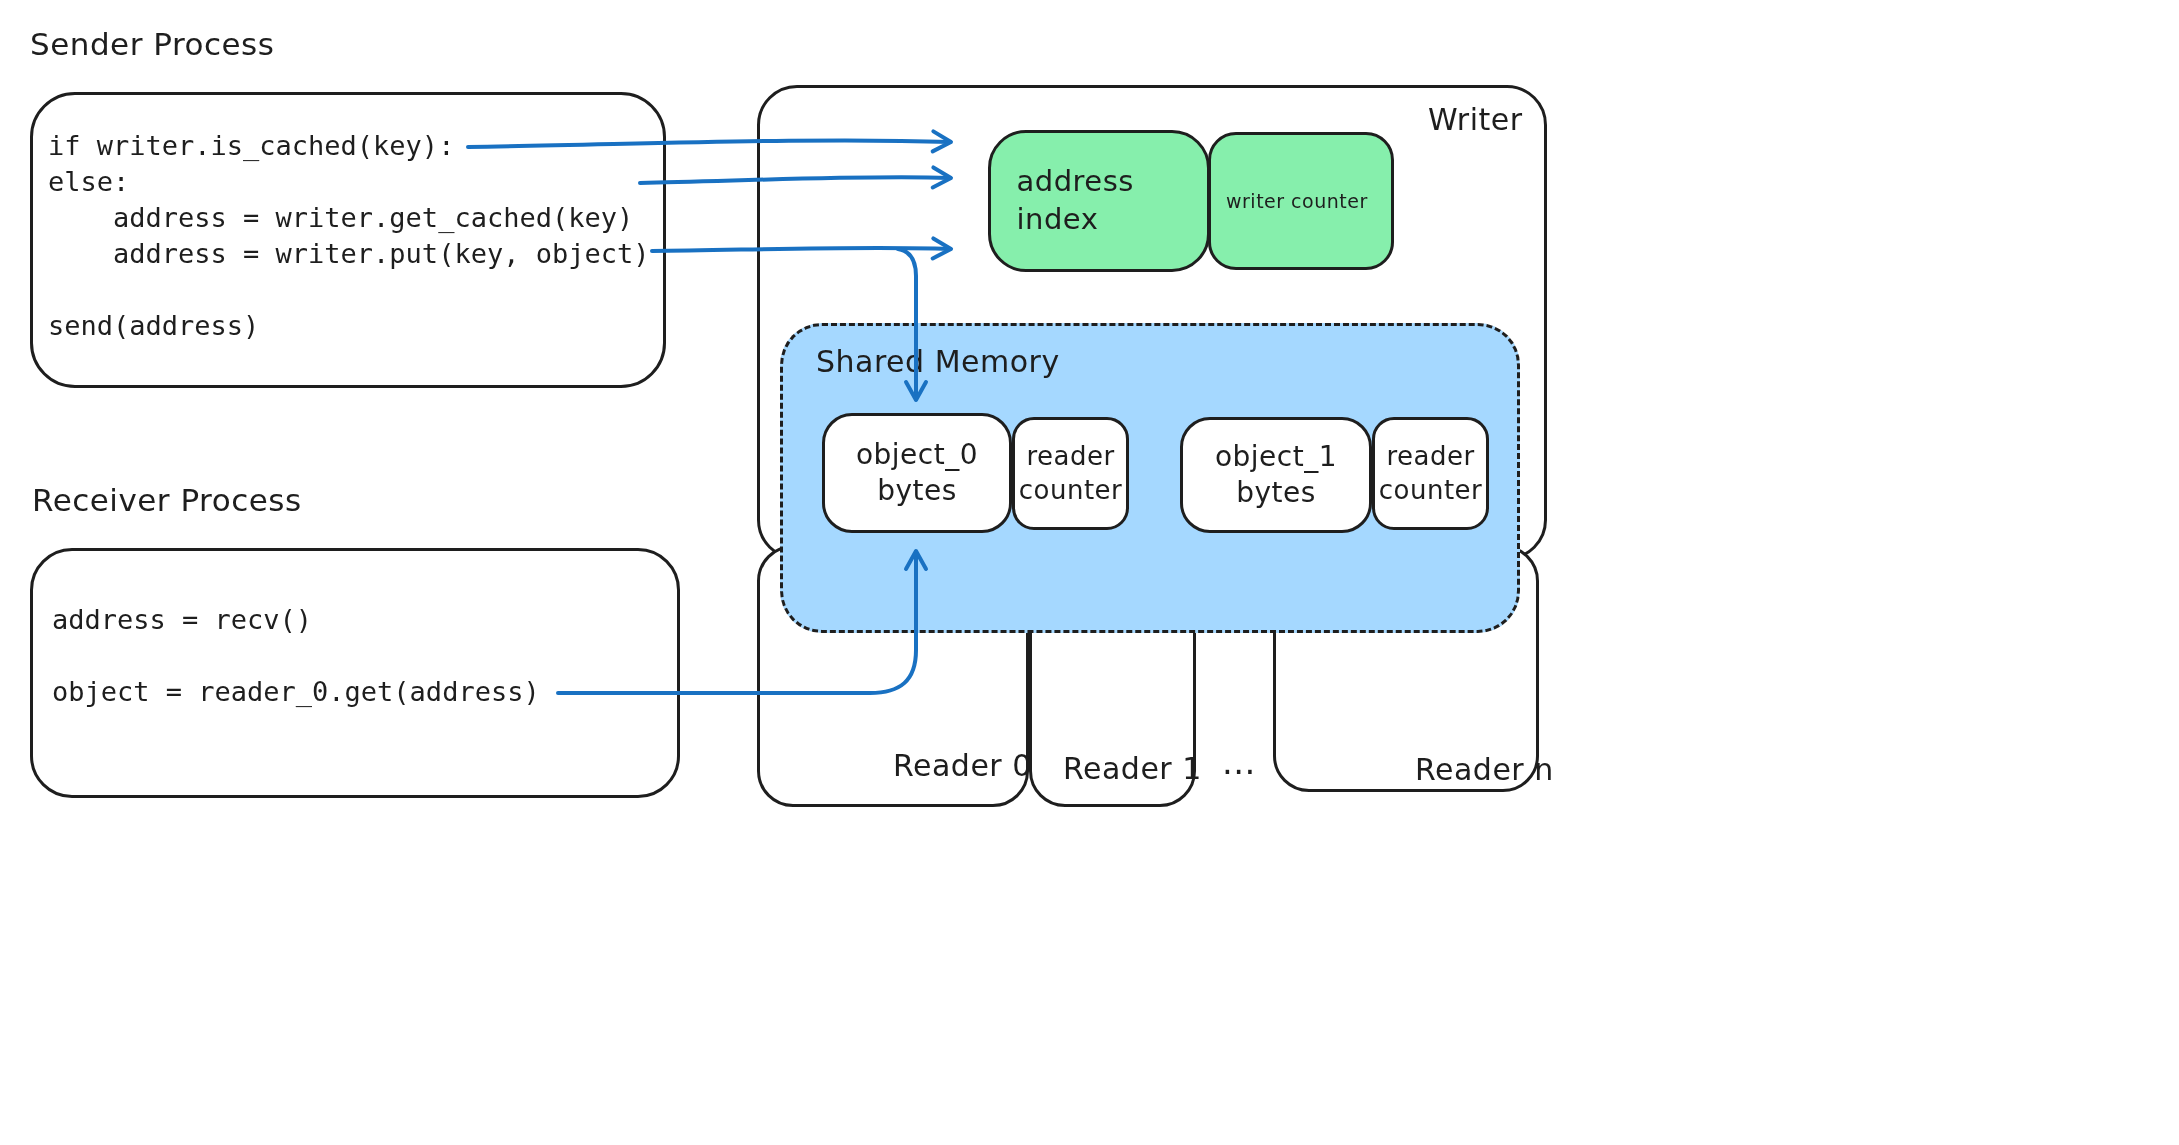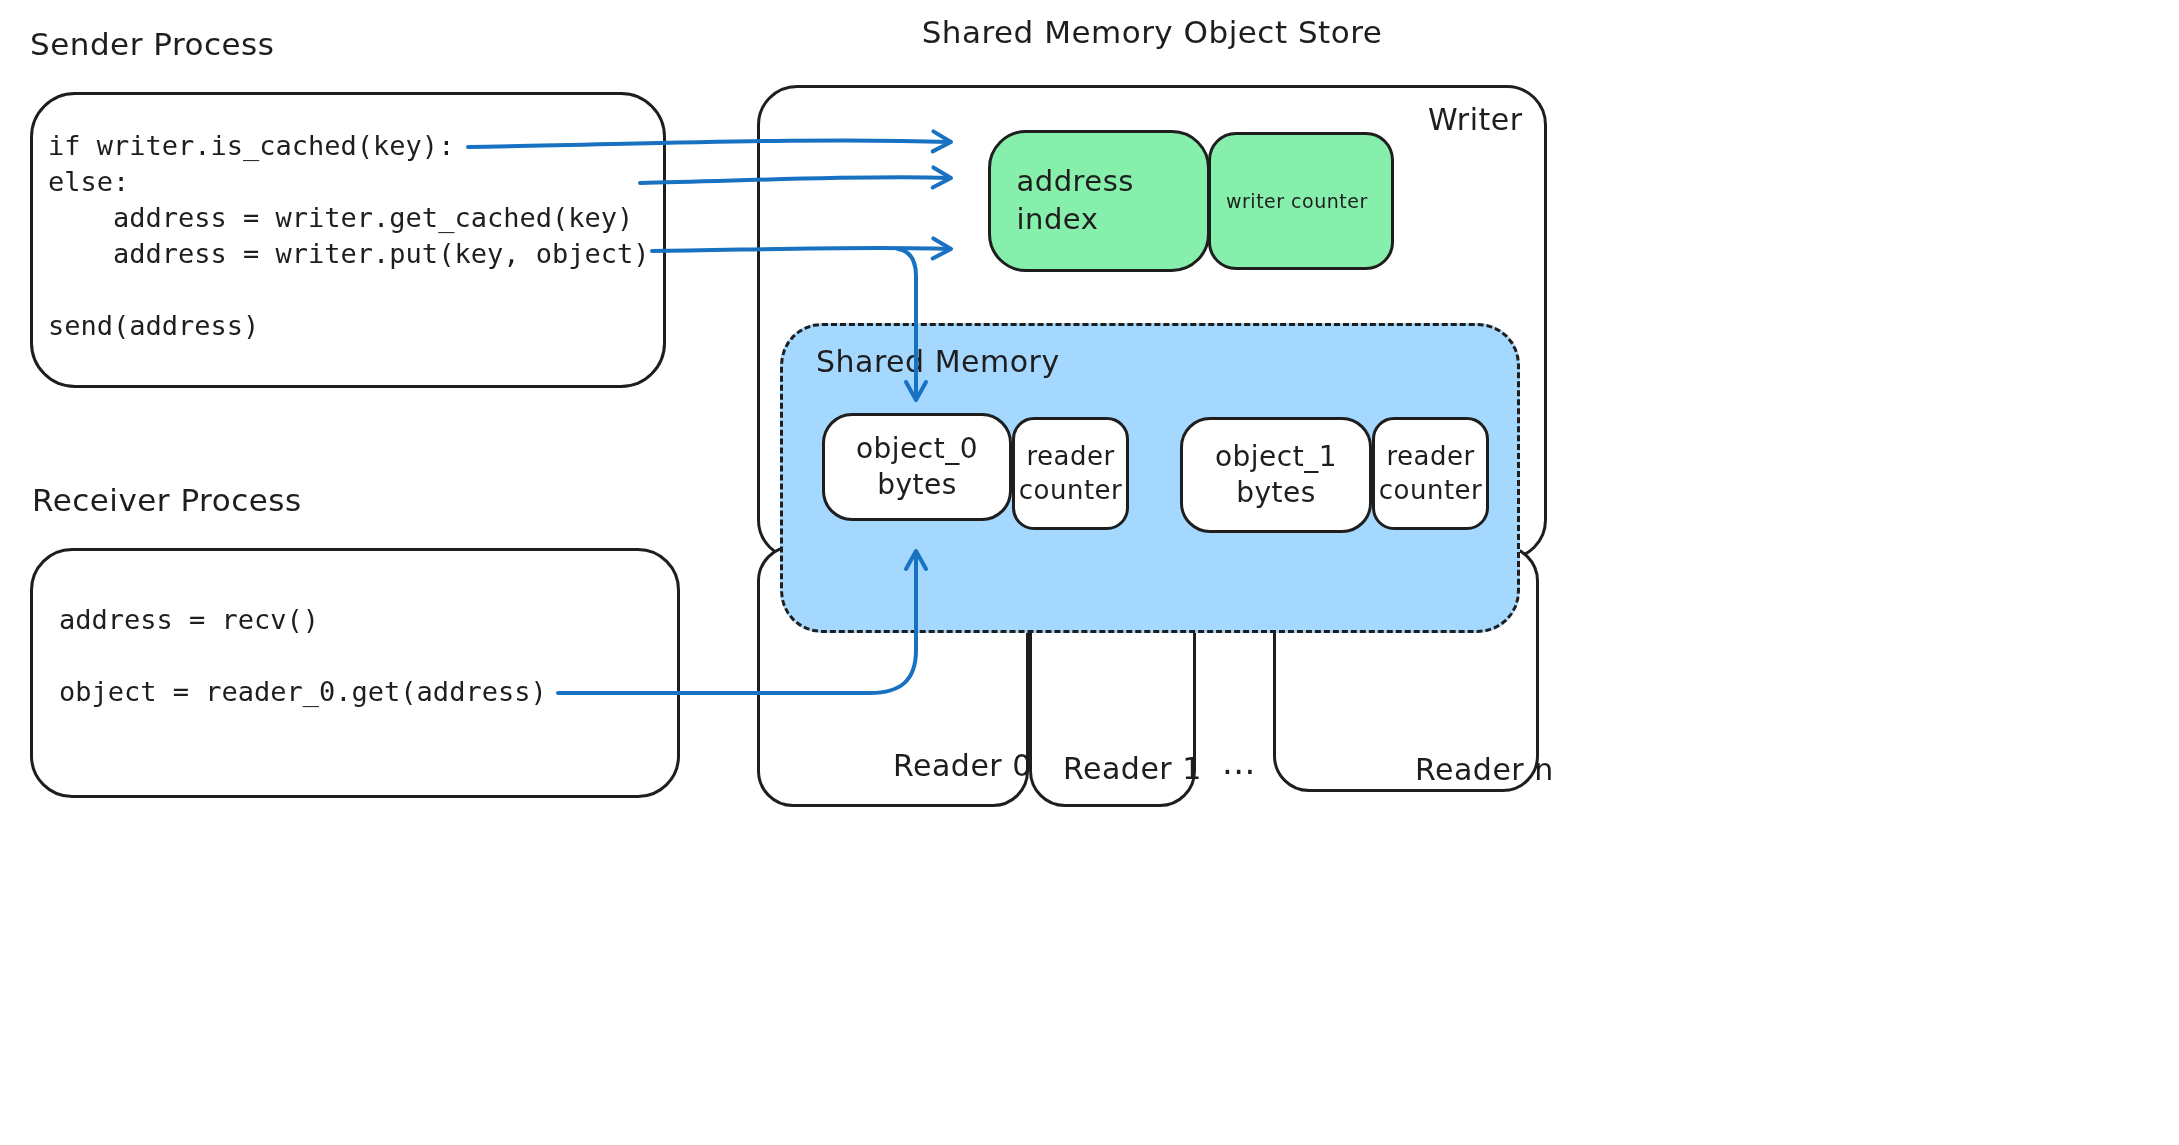--- a/index.html
+++ b/index.html
@@ -62,21 +62,21 @@
     line-height: 36px;
   }
 
   
   #sender-label   { left: 30px;  top: 26px;  font-size: 31px; }
   #sender-box     { left: 30px;  top: 92px;  width: 636px; height: 296px; border-radius: 45px; }
   #sender-code    { left: 48px;  top: 128px; }
 
   #receiver-label { left: 32px;  top: 482px; font-size: 31px; }
   #receiver-box   { left: 30px;  top: 548px; width: 650px; height: 250px; border-radius: 42px; }
-  #receiver-code  { left: 59px;  top: 602px; }
+  #receiver-code  { left: 52px;  top: 602px; }
 
   
   #diagram-title  { left: 757px; top: 14px;  width: 790px; text-align: center; font-size: 31px; }
 
   #writer-box     { left: 757px; top: 85px;  width: 790px; height: 475px; border-radius: 40px; }
   #writer-label   { left: 1428px; top: 102px; font-size: 30px; }
 
   #address-index-box  { left: 988px;  top: 130px; width: 222px; height: 142px; border-radius: 38px; border: 3px solid #1e1e1e; position: absolute; font-size: 29px; }
   #writer-counter-box { left: 1208px; top: 132px; width: 186px; height: 138px; border-radius: 28px; border: 3px solid #1e1e1e; position: absolute; font-size: 19px; }
   #address-index-box > div  { width: 165px; }
@@ -94,21 +94,21 @@
 
   
   #shared-memory-box {
     left: 780px; top: 323px; width: 740px; height: 310px;
     border: 3px dashed #1e1e1e; border-radius: 42px;
     background: #a5d8ff;
     position: absolute;
   }
   #shared-memory-label { left: 816px; top: 344px; font-size: 30px; }
 
-  #object0-box        { left: 822px;  top: 413px; width: 190px; height: 108px; border-radius: 30px; border: 3px solid #1e1e1e; position: absolute; font-size: 28px; }
+  #object0-box        { left: 822px;  top: 413px; width: 190px; height: 120px; border-radius: 30px; border: 3px solid #1e1e1e; position: absolute; font-size: 28px; }
   #reader-counter0-box{ left: 1012px; top: 417px; width: 117px; height: 113px; border-radius: 22px; border: 3px solid #1e1e1e; position: absolute; font-size: 26px; }
   #object1-box        { left: 1180px; top: 417px; width: 192px; height: 116px; border-radius: 30px; border: 3px solid #1e1e1e; position: absolute; font-size: 28px; }
   #reader-counter1-box{ left: 1372px; top: 417px; width: 117px; height: 113px; border-radius: 22px; border: 3px solid #1e1e1e; position: absolute; font-size: 26px; }
   #object0-box > div, #object1-box > div { width: 170px; }
   #reader-counter0-box > div, #reader-counter1-box > div { width: 112px; }
 
   
   #arrows {
     position: absolute;
     left: 0; top: 0;
@@ -122,21 +122,20 @@
     stroke-width: 4;
     stroke-linecap: round;
     stroke-linejoin: round;
   }
 </style>
 </head>
 <body>
 
 <div class="canvas">
 
-  <div class="label" id="diagram-title">Shared Memory Object Store</div>
 
   <div class="label" id="sender-label">Sender Process</div>
   <div class="box" id="sender-box"></div>
   <div class="code" id="sender-code">
     <div class="code-line">if writer.is_cached(key):</div>
     <div class="code-line">else:</div>
     <div class="code-line">    address = writer.get_cached(key)</div>
     <div class="code-line">    address = writer.put(key, object)</div>
     <div class="code-line"></div>
     <div class="code-line">send(address)</div>

